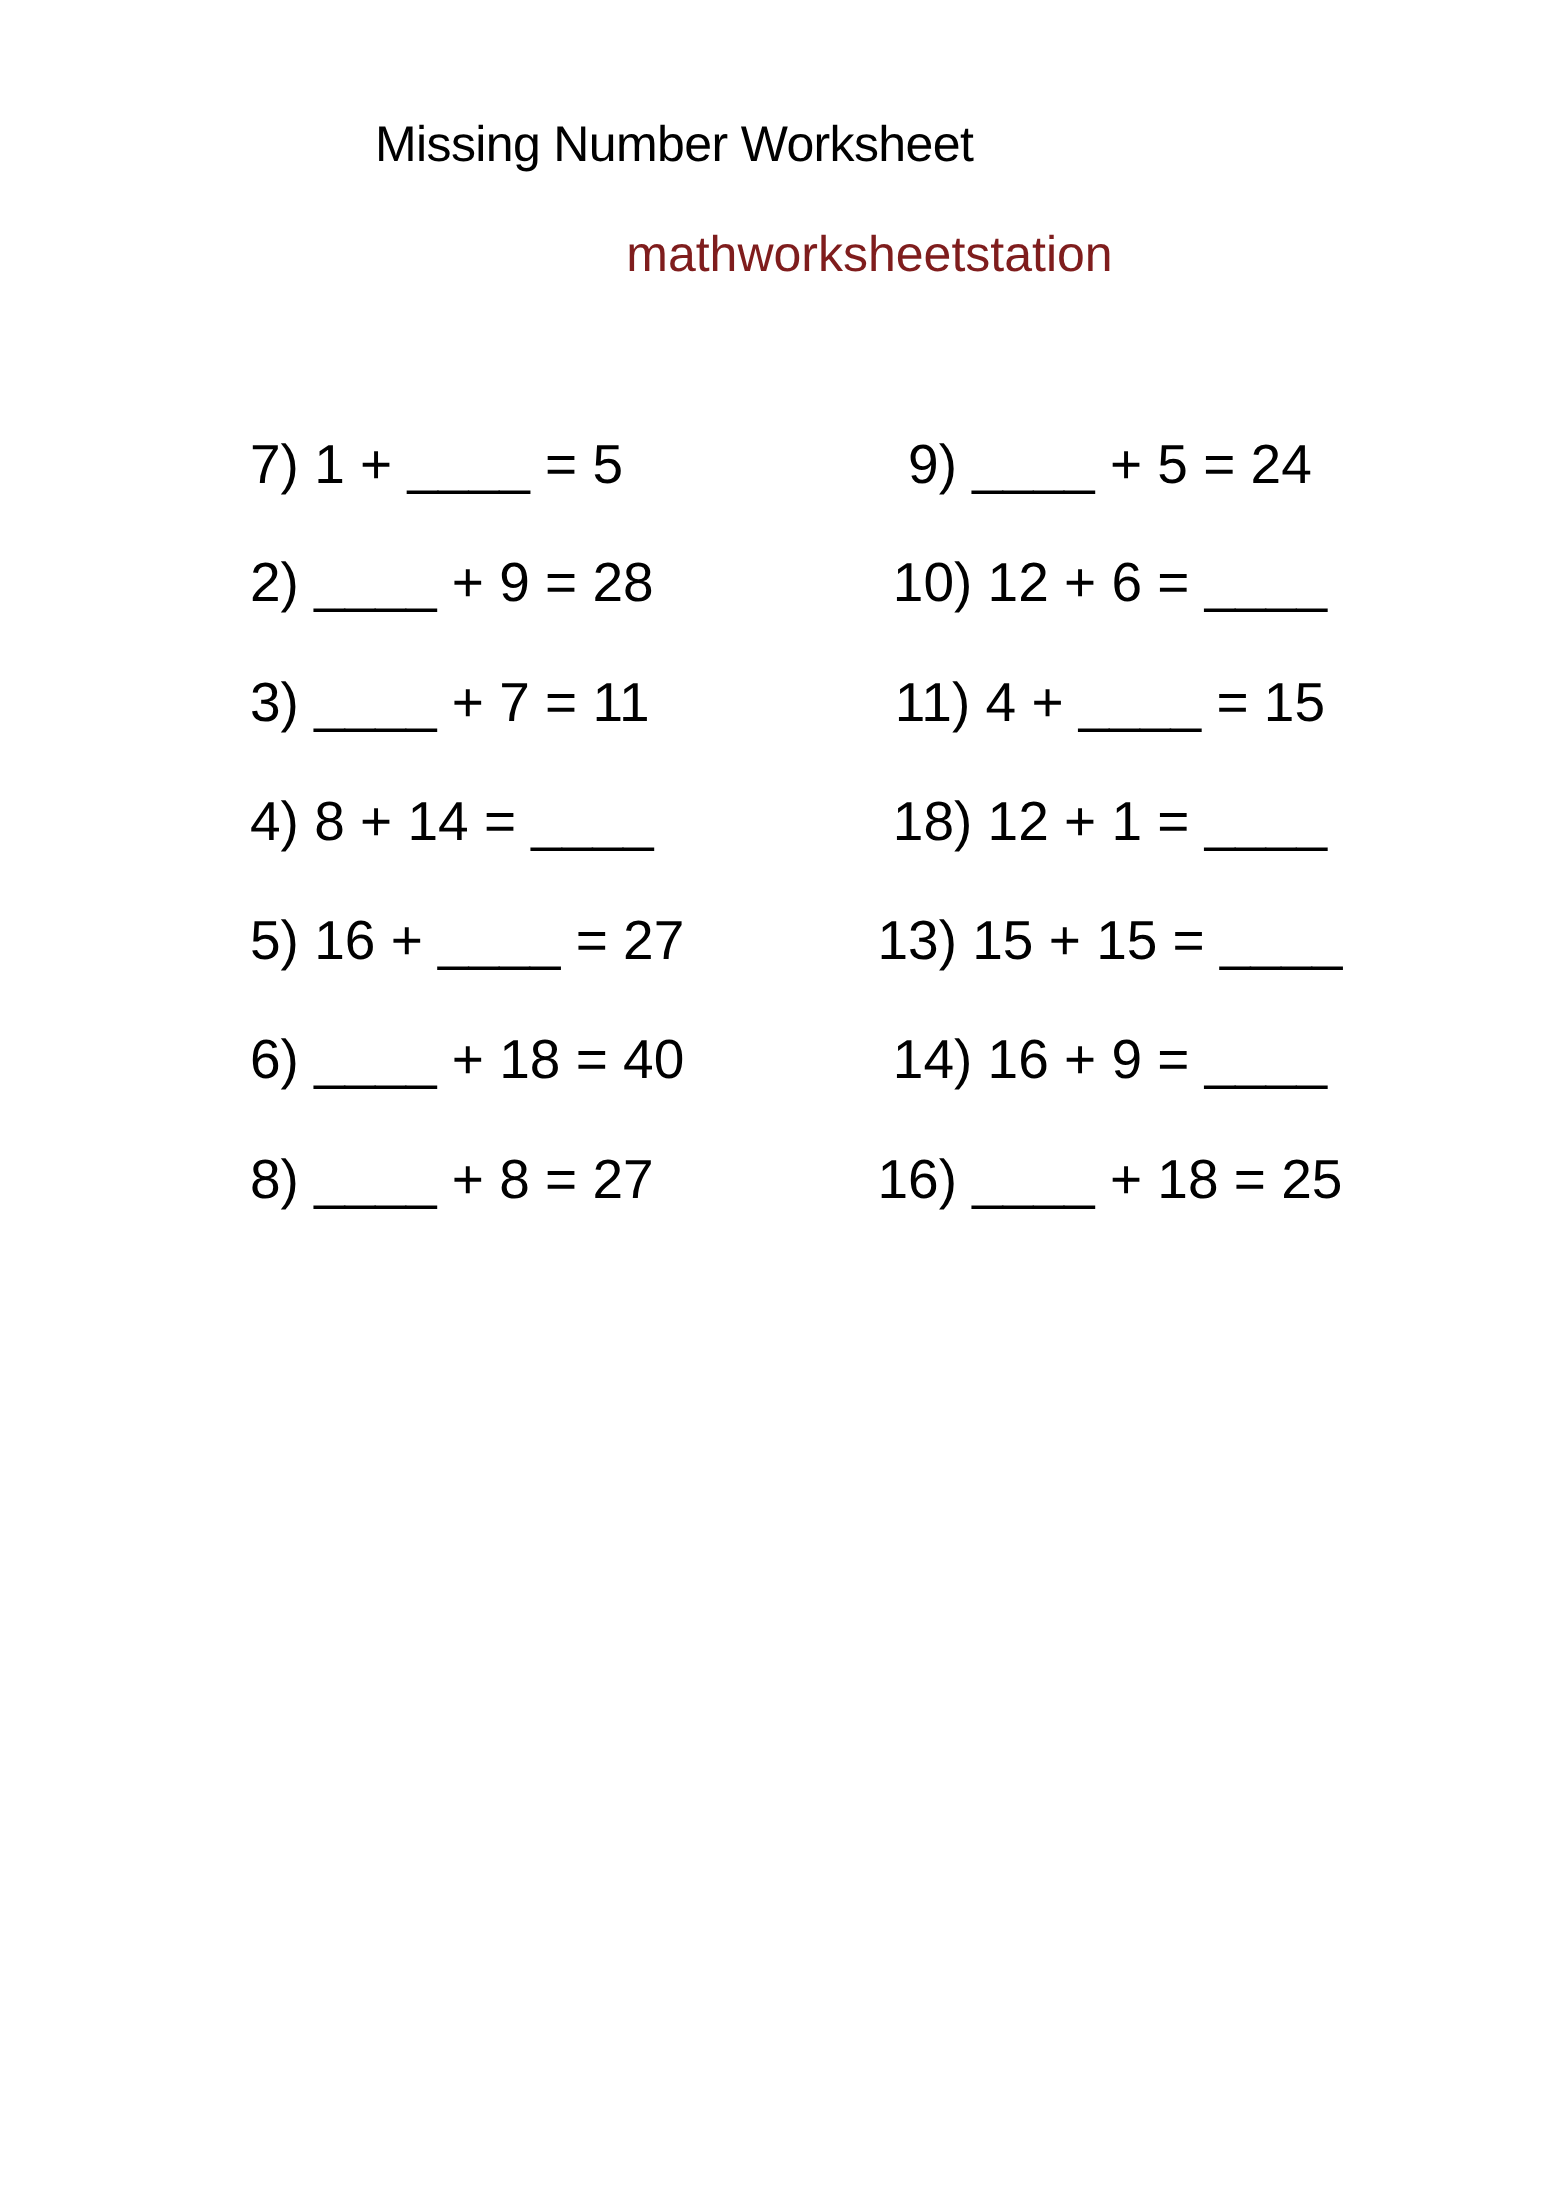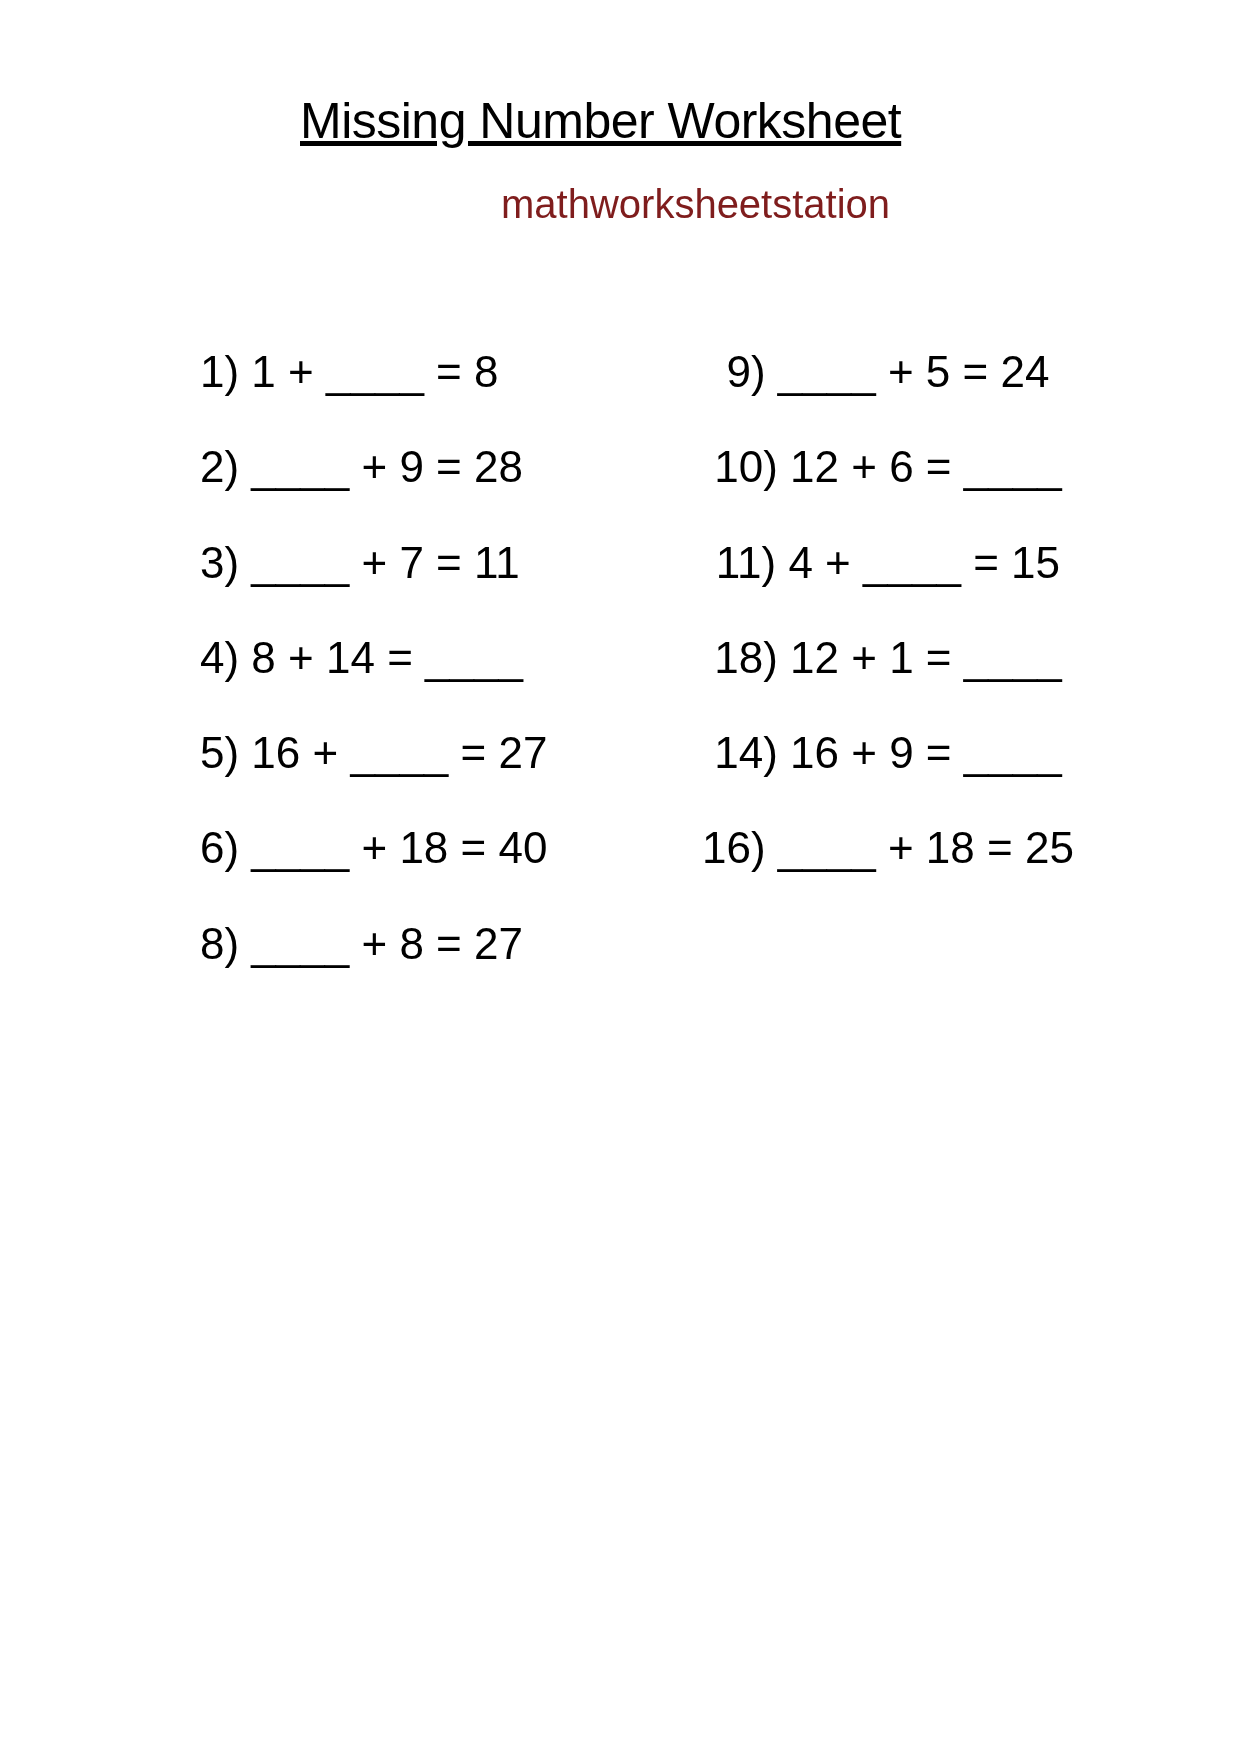--- a/index.html
+++ b/index.html
@@ -12,25 +12,24 @@
       height: 1754px;
       position: relative;
       overflow: hidden;
       font-family: "Liberation Sans", sans-serif;
       color: #000000;
     }
     .title {
       position: absolute;
       left: 300px;
       top: 96px;
-      font-size: 50px;
+      font-size: 40px;
       line-height: 1;
       white-space: nowrap;
       letter-spacing: -0.5px;
-      text-decoration: underline;
     }
     .subtitle {
       position: absolute;
       left: 501px;
       top: 184px;
       font-size: 40px;
       line-height: 1;
       color: #7f1d1d;
       white-space: nowrap;
     }
@@ -47,29 +46,30 @@
       white-space: pre;
     }
   </style>
 </head>
 <body>
 
 <div class="title">Missing Number Worksheet</div>
 <div class="subtitle">mathworksheetstation</div>
 
 <div class="col left">
-  <div class="problem">1) 1 + ____ = 8</div>
+  <div class="problem">7) 1 + ____ = 5</div>
   <div class="problem">2) ____ + 9 = 28</div>
   <div class="problem">3) ____ + 7 = 11</div>
   <div class="problem">4) 8 + 14 = ____</div>
   <div class="problem">5) 16 + ____ = 27</div>
   <div class="problem">6) ____ + 18 = 40</div>
   <div class="problem">8) ____ + 8 = 27</div>
 </div>
 
 <div class="col right">
   <div class="problem">9) ____ + 5 = 24</div>
   <div class="problem">10) 12 + 6 = ____</div>
   <div class="problem">11) 4 + ____ = 15</div>
   <div class="problem">18) 12 + 1 = ____</div>
+  <div class="problem">13) 15 + 15 = ____</div>
   <div class="problem">14) 16 + 9 = ____</div>
   <div class="problem">16) ____ + 18 = 25</div>
 </div>
 
 </body></html>

